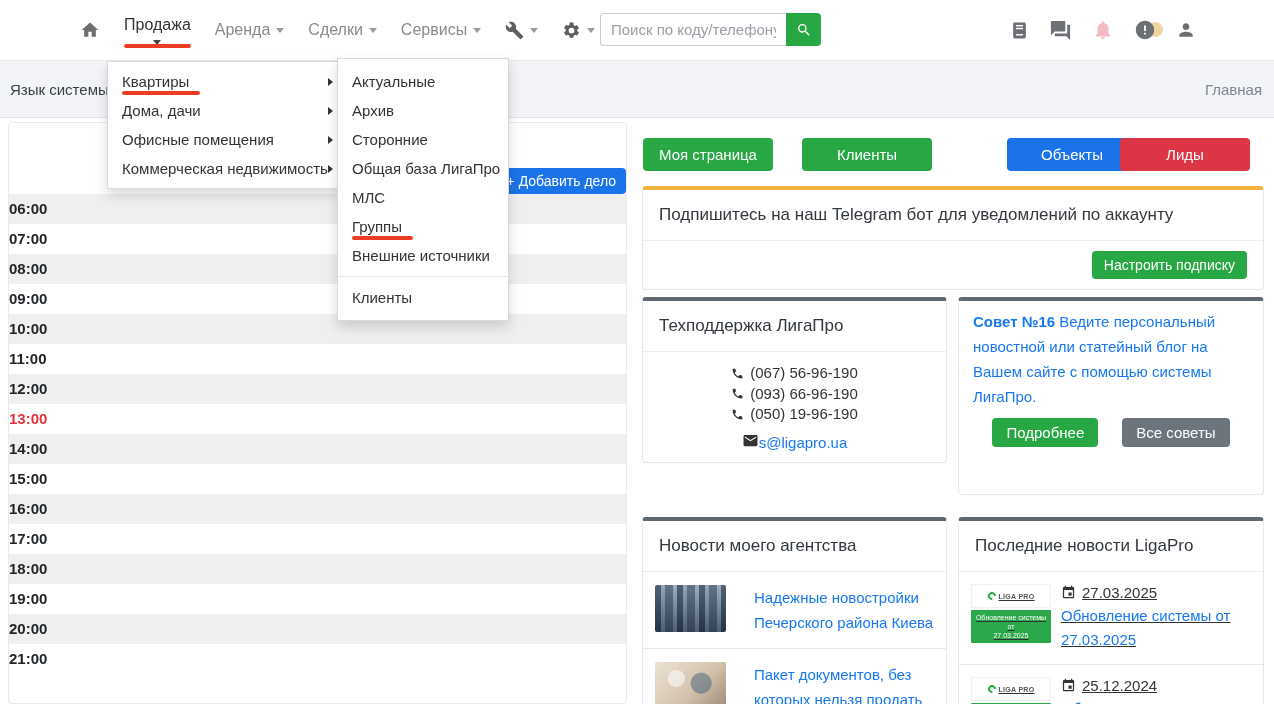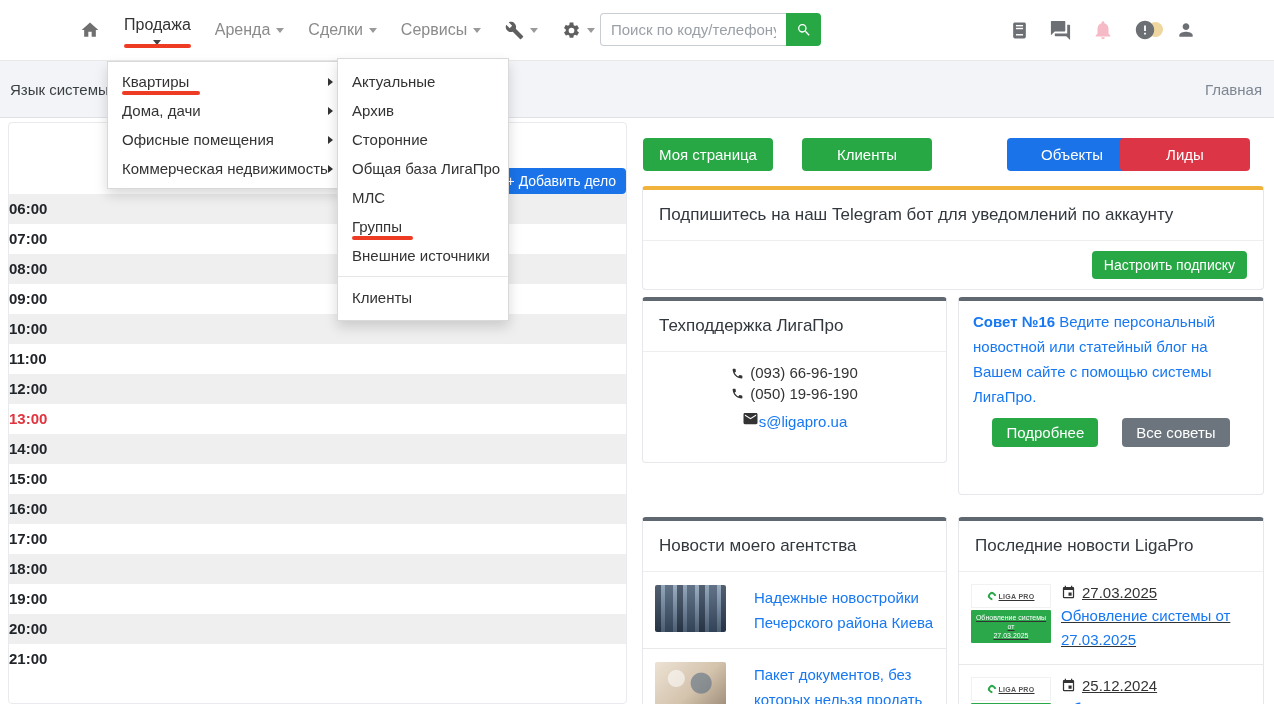--- a/index.html
+++ b/index.html
@@ -102,21 +102,21 @@
   .telegram-card { left:642px; top:186px; width:622px; height:104px; border-top:4px solid #f2b33d; }
   .telegram-footer { padding:10px 16px; text-align:right; }
   .btn-green { background:#28a745; color:#fff; border:none; border-radius:4px; padding:6px 12px; font-size:14px; font-family:inherit; cursor:pointer; }
   .btn-gray  { background:#6c757d; color:#fff; border:none; border-radius:4px; padding:6px 14px; font-size:15px; font-family:inherit; cursor:pointer; }
 
   .dark-top { border-top:4px solid #5f6771; }
 
   .support-card { left:642px; top:297px; width:305px; height:166px; }
   .support-body { text-align:center; padding:11px 0 8px; }
   .phone-line { display:flex; align-items:center; justify-content:center; gap:6px; font-size:15px; color:#333; line-height:20.5px; }
-  .email-line { display:flex; justify-content:center; margin-top:9px; }
+  .email-line { display:flex; align-items:center; justify-content:center; margin-top:9px; }
   .link { color:#1778f2; font-size:15px; text-decoration:none; cursor:pointer; }
 
   .tips-card { left:958px; top:297px; width:306px; height:198px; }
   .tips-header { padding:11px 14px; font-size:17px; color:#32383e; border-bottom:1px solid #eceef0; line-height:25px; }
   .help-ic { display:inline-block; vertical-align:-4px; margin-right:6px; color:#333; }
   .tips-body { padding:8px 14px 0; font-size:15px; line-height:25px; color:#1778f2; cursor:pointer; }
   .tip-num { font-weight:bold; }
   .tips-buttons { display:flex; justify-content:center; gap:24px; margin-top:9px; }
   .tips-buttons .btn-green { font-size:15px; padding:6px 14px; }
 
@@ -320,20 +320,28 @@
 
 <div class="card dark-top support-card">
   <div class="card-header">Техподдержка ЛигаПро</div>
   <div class="support-body">
     <div class="phone-line">
       <span>
           <svg width="13" height="13" viewBox="0 0 24 24" fill="#333">
             <path d="M6.62 10.79c1.44 2.83 3.76 5.14 6.59 6.59l2.2-2.2c.27-.27.67-.36 1.02-.24 1.12.37 2.33.57 3.57.57.55 0 1 .45 1 1V20c0 .55-.45 1-1 1-9.39 0-17-7.61-17-17 0-.55.45-1 1-1h3.5c.55 0 1 .45 1 1 0 1.25.2 2.45.57 3.57.11.35.03.74-.25 1.02l-2.2 2.2z"></path>
           </svg>
         </span>
+      <span>(067) 56-96-190</span>
+    </div>
+    <div class="phone-line">
+      <span>
+          <svg width="13" height="13" viewBox="0 0 24 24" fill="#333">
+            <path d="M6.62 10.79c1.44 2.83 3.76 5.14 6.59 6.59l2.2-2.2c.27-.27.67-.36 1.02-.24 1.12.37 2.33.57 3.57.57.55 0 1 .45 1 1V20c0 .55-.45 1-1 1-9.39 0-17-7.61-17-17 0-.55.45-1 1-1h3.5c.55 0 1 .45 1 1 0 1.25.2 2.45.57 3.57.11.35.03.74-.25 1.02l-2.2 2.2z"></path>
+          </svg>
+        </span>
       <span>(093) 66-96-190</span>
     </div>
     <div class="phone-line">
       <span>
           <svg width="13" height="13" viewBox="0 0 24 24" fill="#333">
             <path d="M6.62 10.79c1.44 2.83 3.76 5.14 6.59 6.59l2.2-2.2c.27-.27.67-.36 1.02-.24 1.12.37 2.33.57 3.57.57.55 0 1 .45 1 1V20c0 .55-.45 1-1 1-9.39 0-17-7.61-17-17 0-.55.45-1 1-1h3.5c.55 0 1 .45 1 1 0 1.25.2 2.45.57 3.57.11.35.03.74-.25 1.02l-2.2 2.2z"></path>
           </svg>
         </span>
       <span>(050) 19-96-190</span>
     </div>

